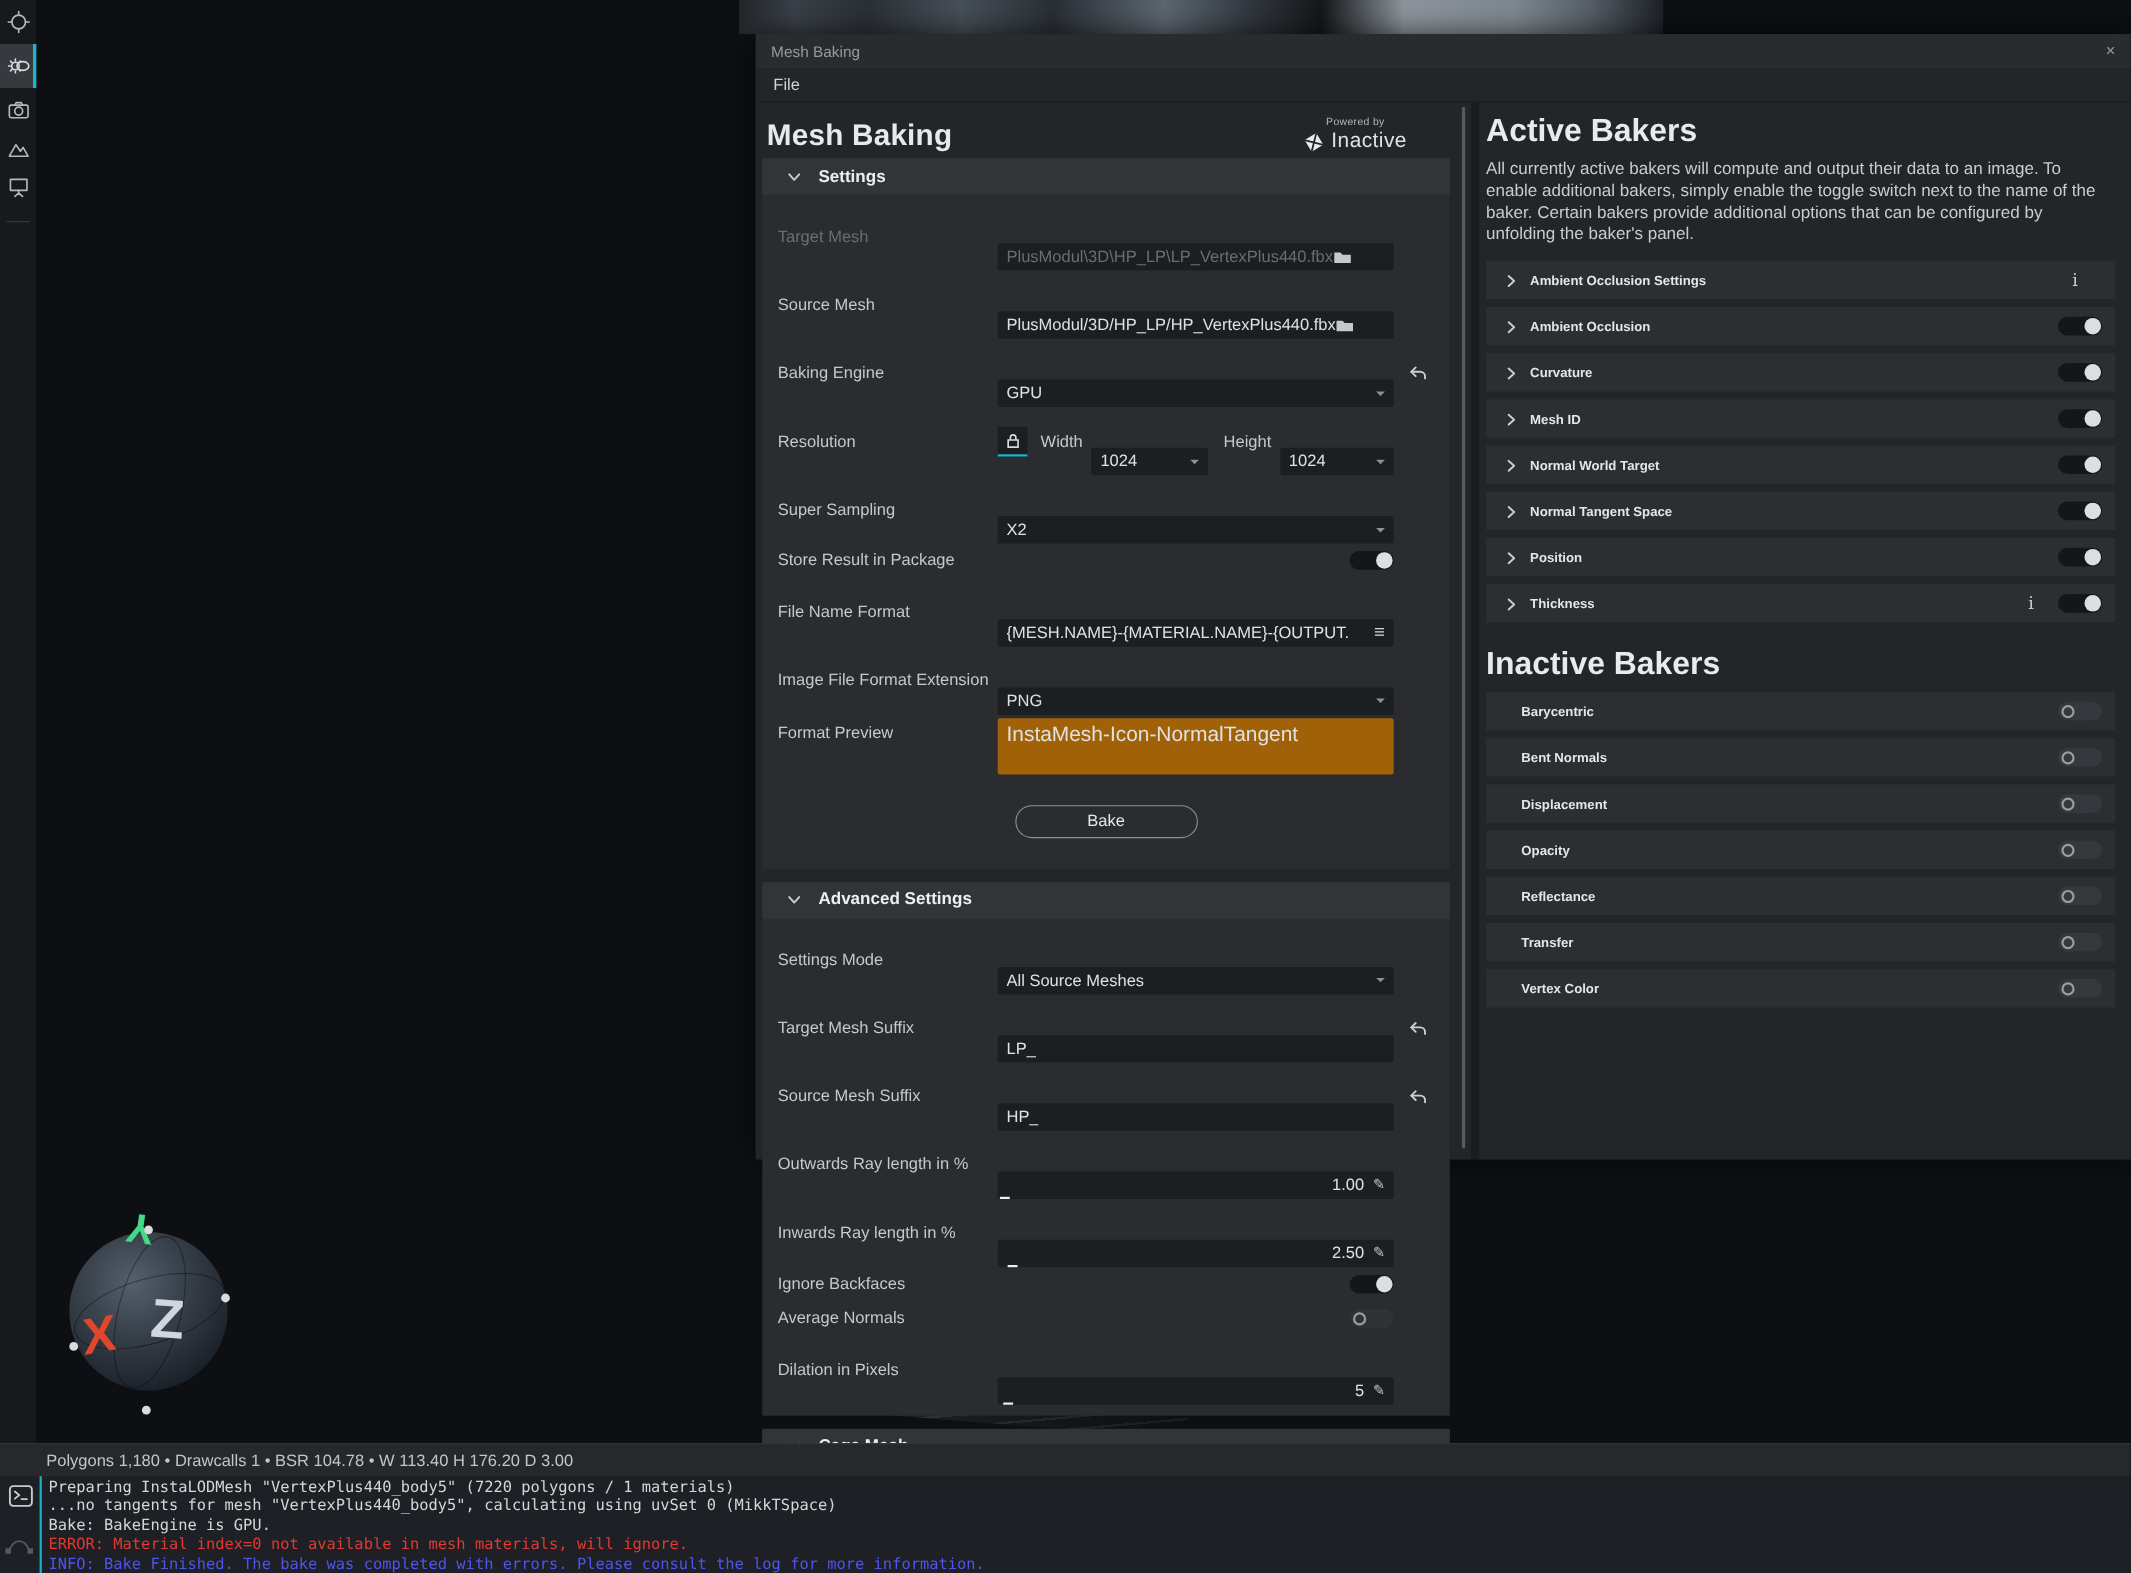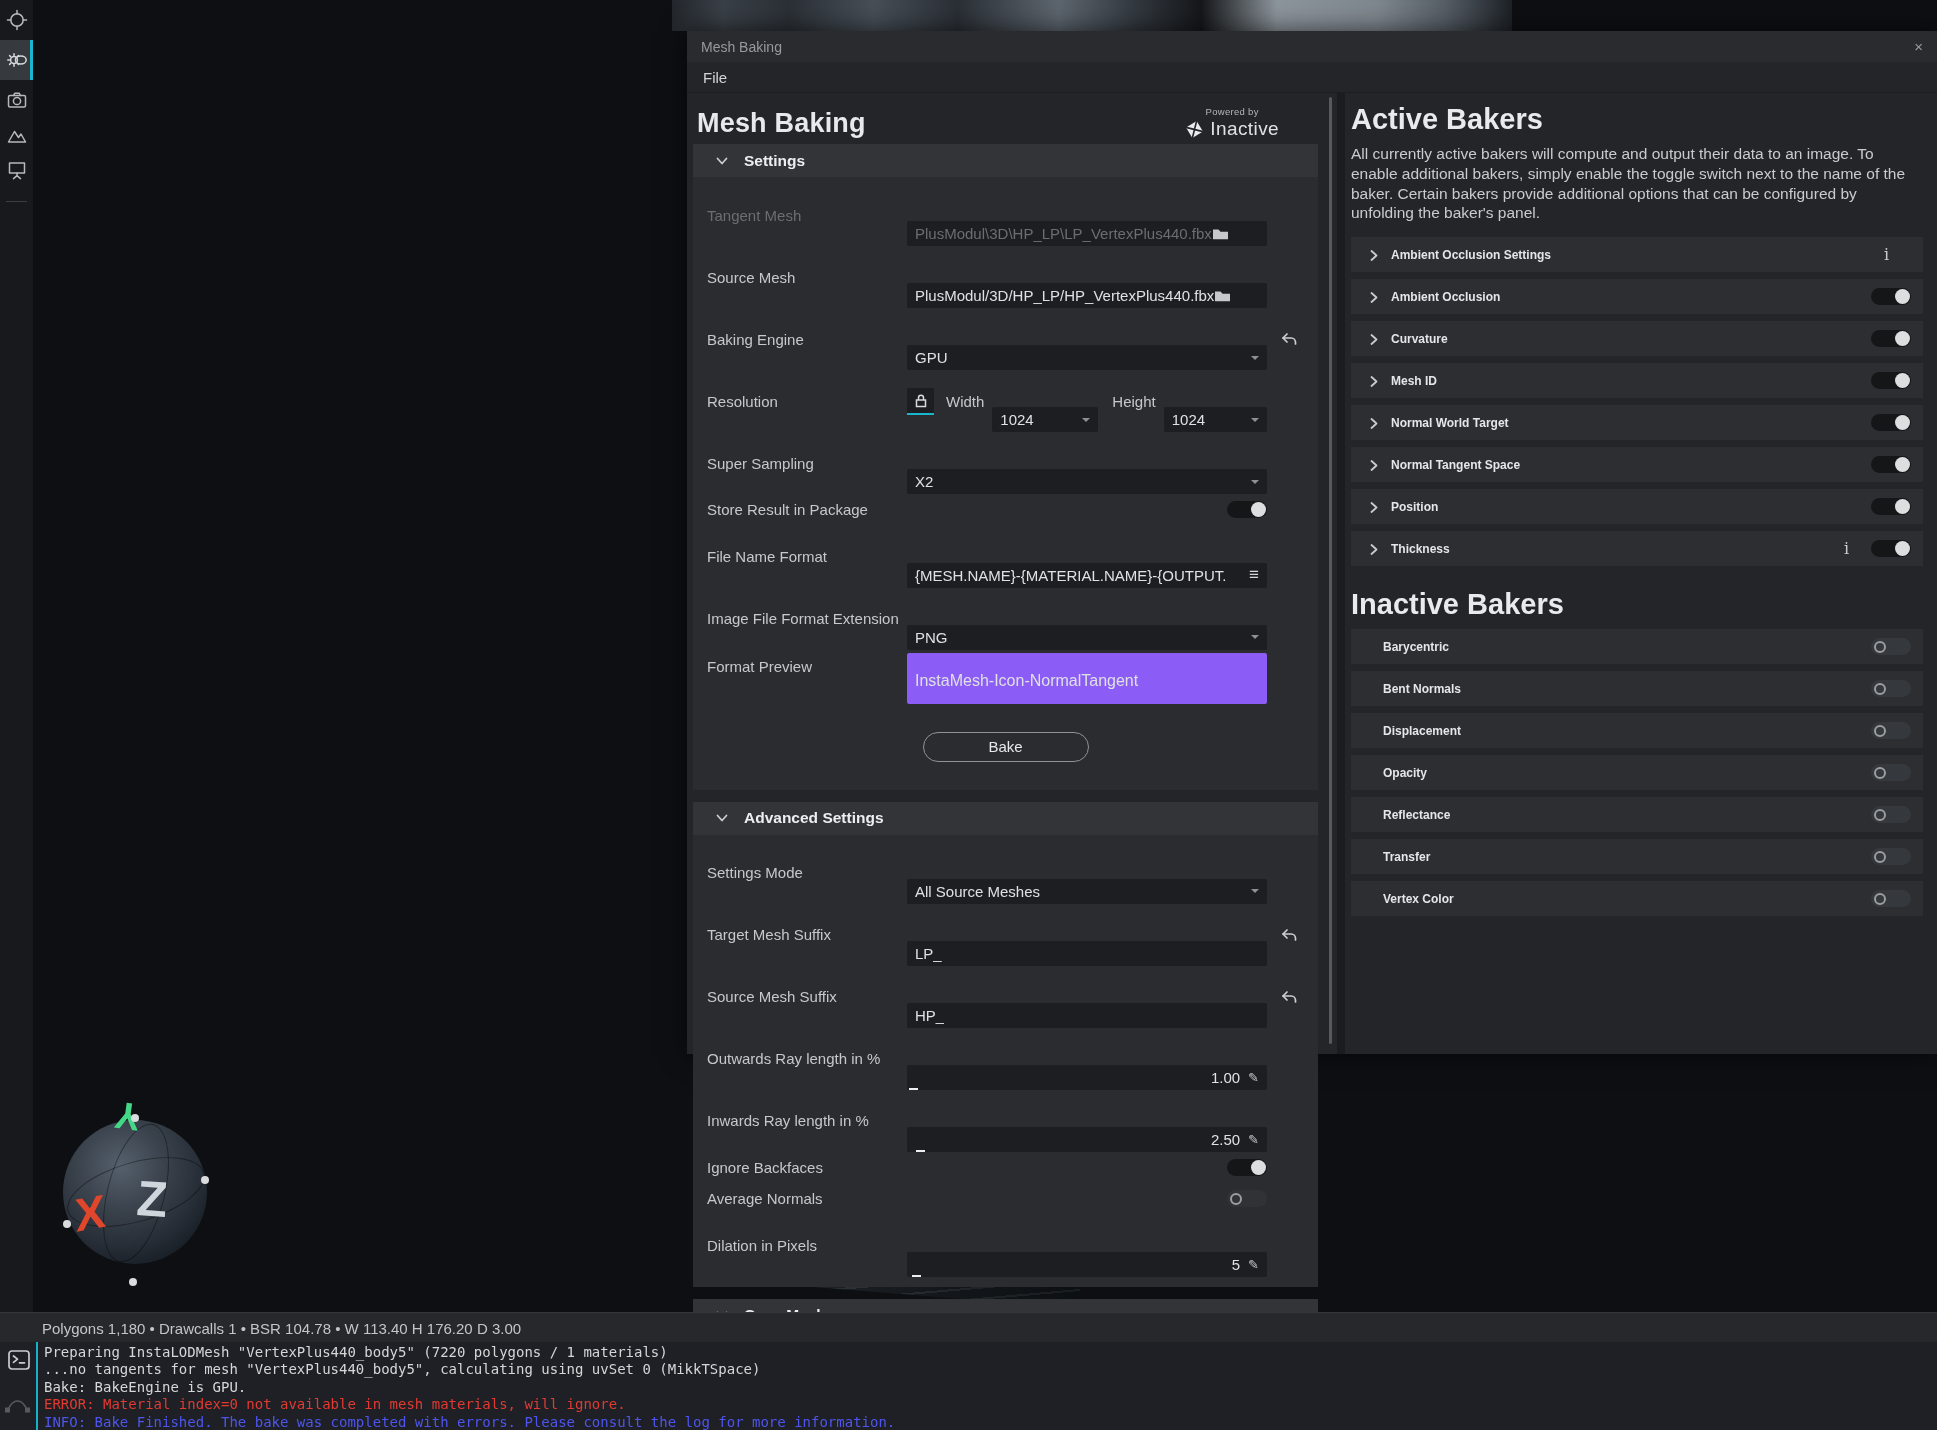--- a/index.html
+++ b/index.html
@@ -60,22 +60,22 @@
   .field{height:25px;background:#1c1e21;border-radius:2px;display:flex;align-items:center;
     padding:0 8px;font-size:15px;color:#dfe1e3;flex:1;min-width:0;margin-top:37px;}
   .field .val{white-space:nowrap;overflow:hidden;}
   .field.disabled .val{color:#6b6e71;}
   .caret{width:0;height:0;border-left:4px solid transparent;border-right:4px solid transparent;
     border-top:4.5px solid #8e9194;margin-left:auto;flex:none;}
   .hamburger{margin-left:auto;font-size:17px;color:#d4d6d8;line-height:10px;flex:none;}
   .pencil{font-size:13px;color:#c6c8ca;margin-left:8px;flex:none;}
   .slider-field{justify-content:flex-end;position:relative;}
   .slider-tick{position:absolute;bottom:0;height:2px;width:9px;background:#eceeef;}
-  .previewbox{height:46px;background:#8b5cf6;border-radius:2px;flex:1;display:flex;
-    align-items:center;padding:5px 8px 0 8px;font-size:16px;color:#dfe1e3;}
+  .previewbox{height:46px;background:#a16207;border-radius:2px;flex:1;display:flex;
+    align-items:flex-start;padding:5px 8px 0 8px;font-size:19px;color:#dfe1e3;}
   .row.tall{align-items:flex-start;padding-top:3px;}
   .row.tall .row-label{padding-top:5px;}
 
   .lockbtn{width:27px;height:25px;background:#1c1e21;border-bottom:2px solid #19b6ce;flex:none;
     display:flex;align-items:center;justify-content:center;}
   .minilabel{font-size:15px;color:#c6c8ca;flex:none;text-align:right;}
   .mini1{width:90px;flex:none;}
   .mini2{flex:1;}
 
   .tgl{width:40px;height:17px;border-radius:9px;position:relative;flex:none;}
@@ -221,21 +221,21 @@
               <div class="sec-head">
                 <span class="chev">
                   <svg width="18" height="16" viewBox="0 0 18 16">
                     <path d="M4.5 5.5 L9 10.5 L13.5 5.5" stroke="#c9cbcd" stroke-width="1.8" fill="none" stroke-linecap="round" stroke-linejoin="round"></path>
                   </svg>
                 </span>
                 <span class="sec-title">Settings</span>
               </div>
               <div class="sec-body">
                 <div class="row">
-                  <div class="row-label disabled">Tangent Mesh</div>
+                  <div class="row-label disabled">Target Mesh</div>
                   <div class="ctl">
                     <div class="field disabled">
                       <span class="val">PlusModul\3D\HP_LP\LP_VertexPlus440.fbx</span>
                       <svg width="17" height="13" viewBox="0 0 17 13">
                         <path d="M1 2.5 H6.5 L8.5 4.7 H16 V12.2 H1 Z" fill="#c6c8ca"></path>
                       </svg>
                     </div>
                   </div>
                   <div class="after-slot"></div>
                 </div>

